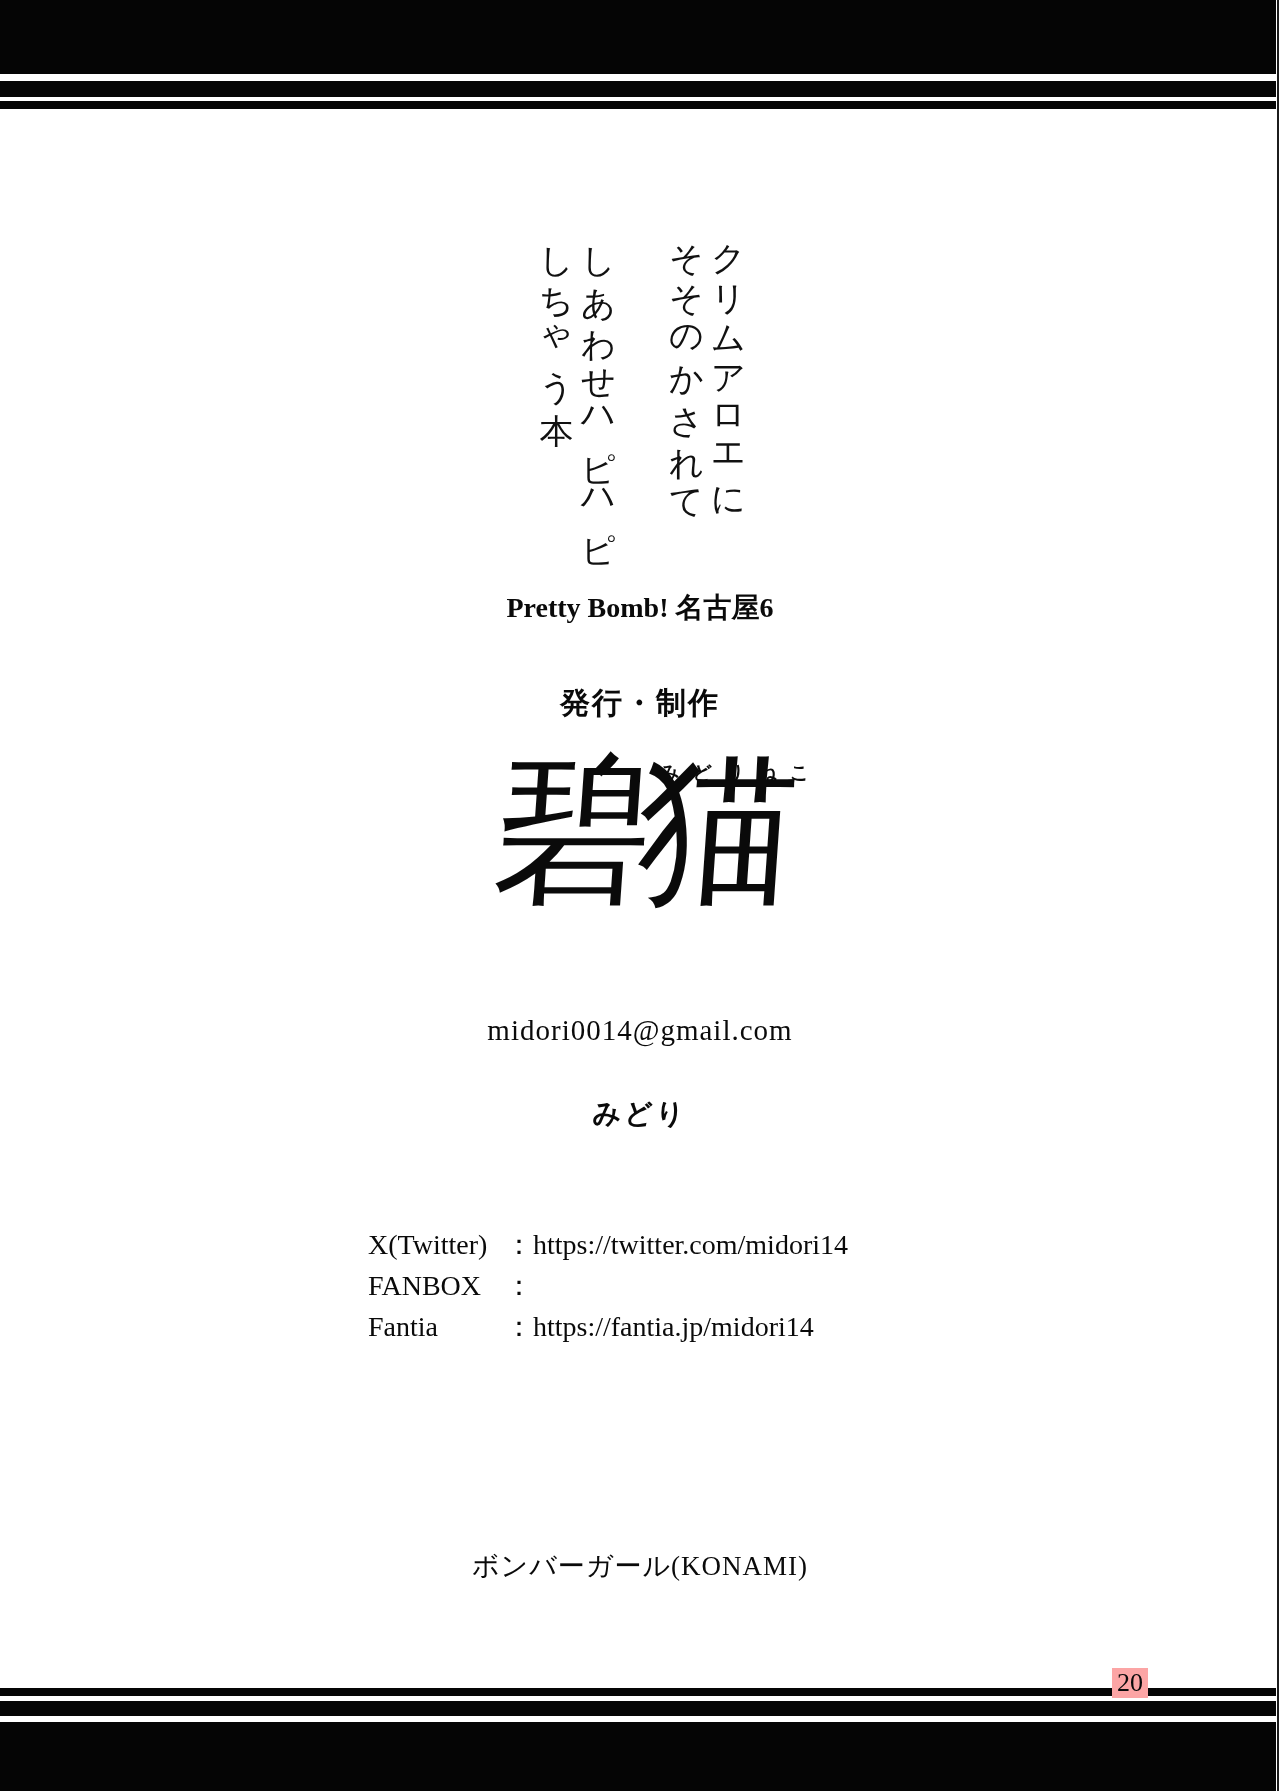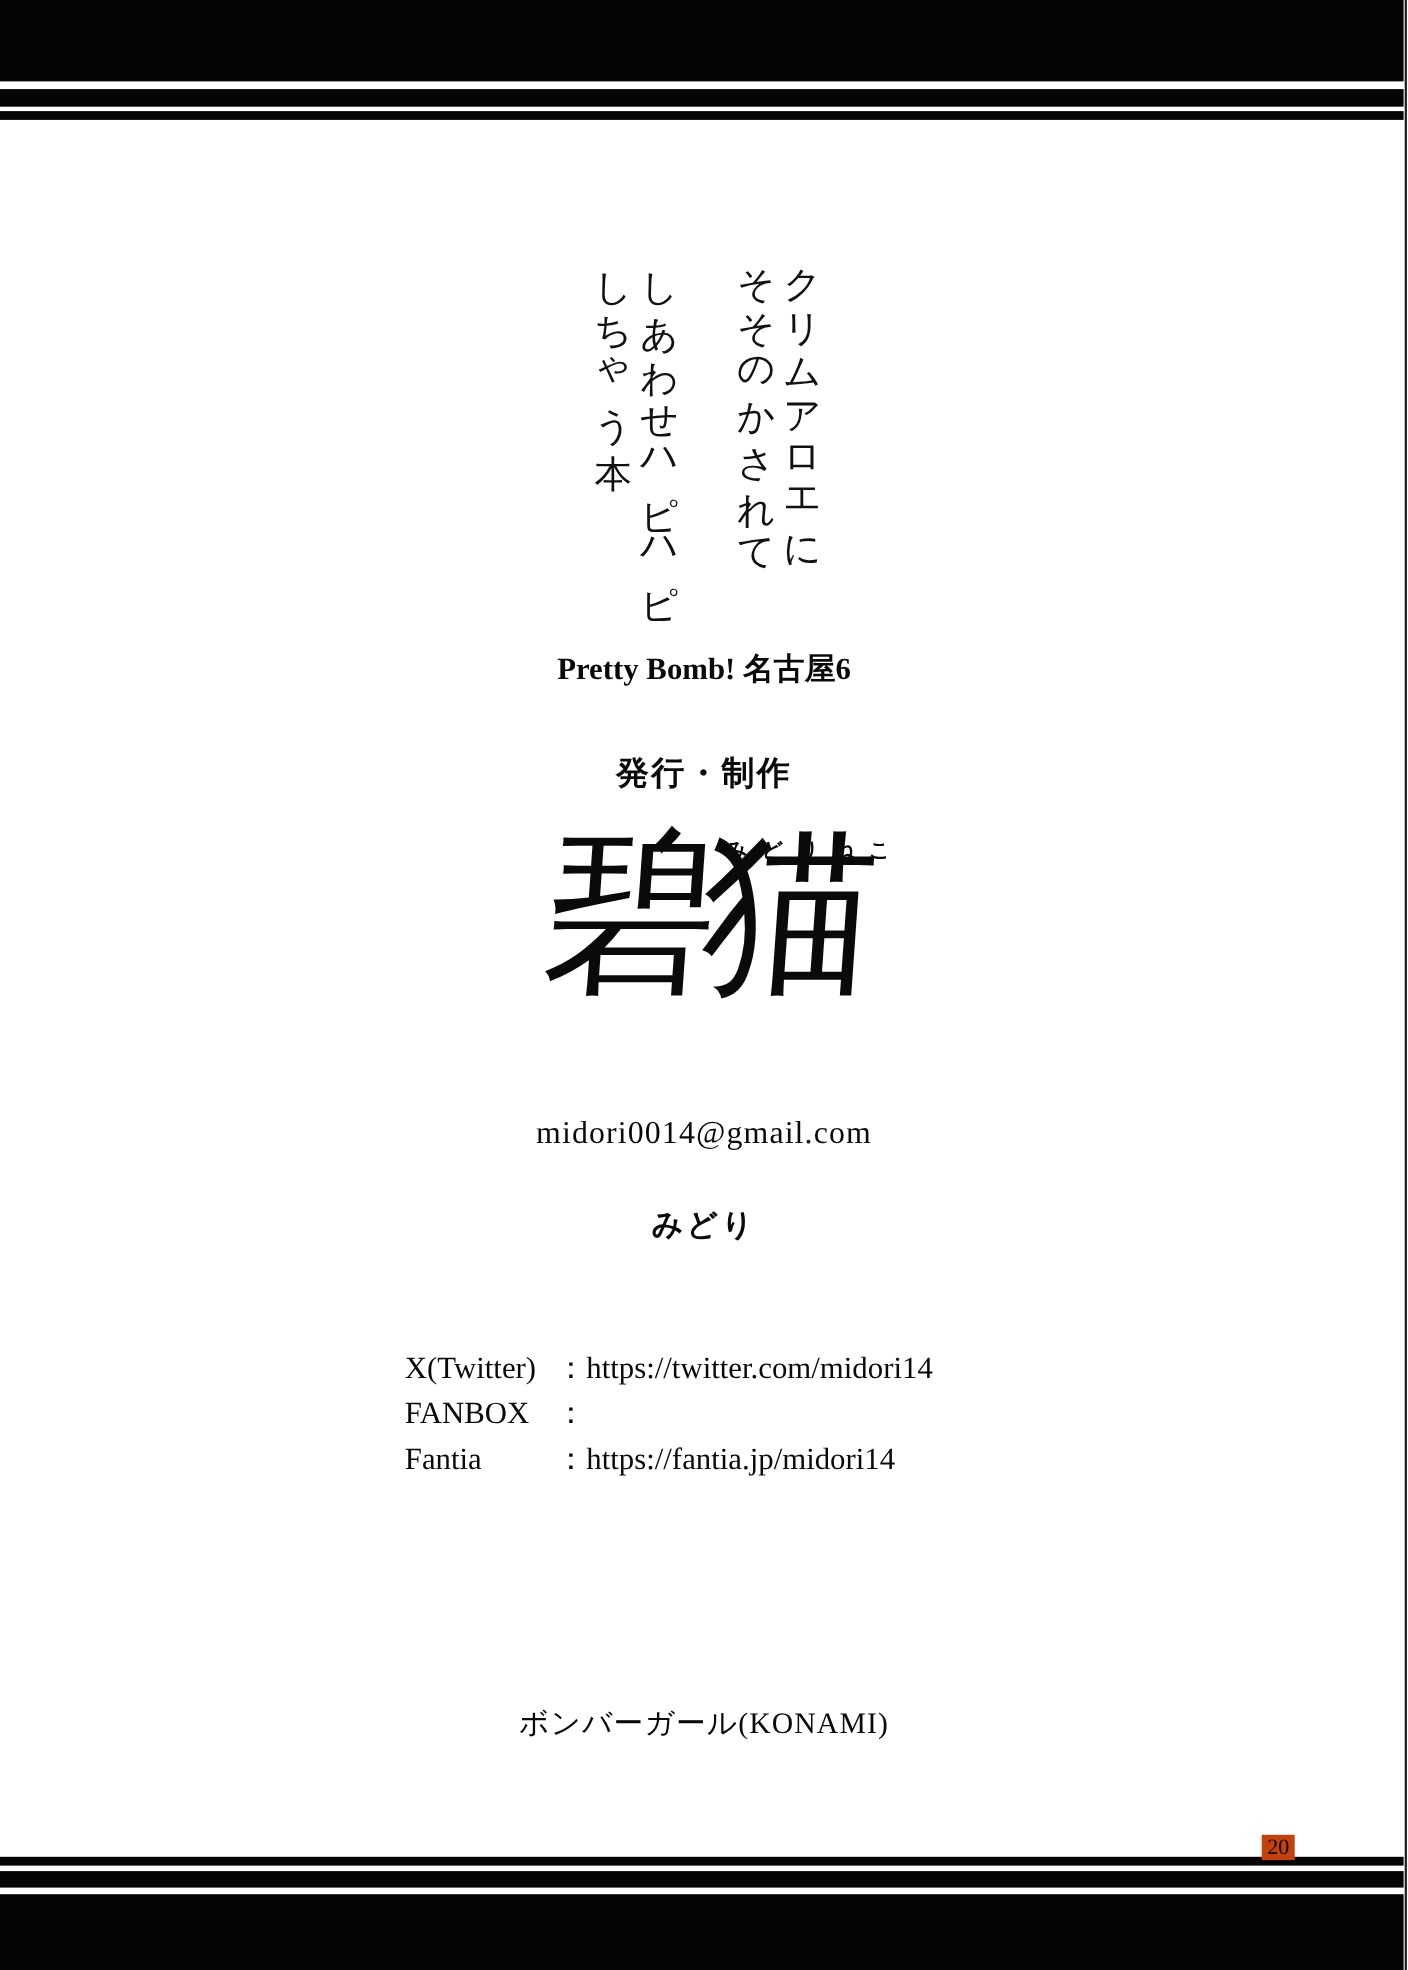--- a/index.html
+++ b/index.html
@@ -81,23 +81,23 @@
     position: absolute; left: 368px; top: 1224px;
     font-size: 28px; line-height: 41px;
     color: #0a0a0a;
   }
   .link-row { display: flex; }
   .link-label { display: inline-block; width: 137px; }
   .link-sep { display: inline-block; }
   .link-url { display: inline-block; white-space: nowrap; }
   
   .page-num {
-    position: absolute; left: 1147px; top: 1668px;
-    font-size: 20px;
-    background: #c2410c;
+    position: absolute; left: 1112px; top: 1668px;
+    font-size: 26px;
+    background: #fca5a5;
     padding: 0 5px;
     z-index: 5;
     color: #0a0a0a;
   }
 </style>
 </head>
 <body>
 
 <div id="page">
 

